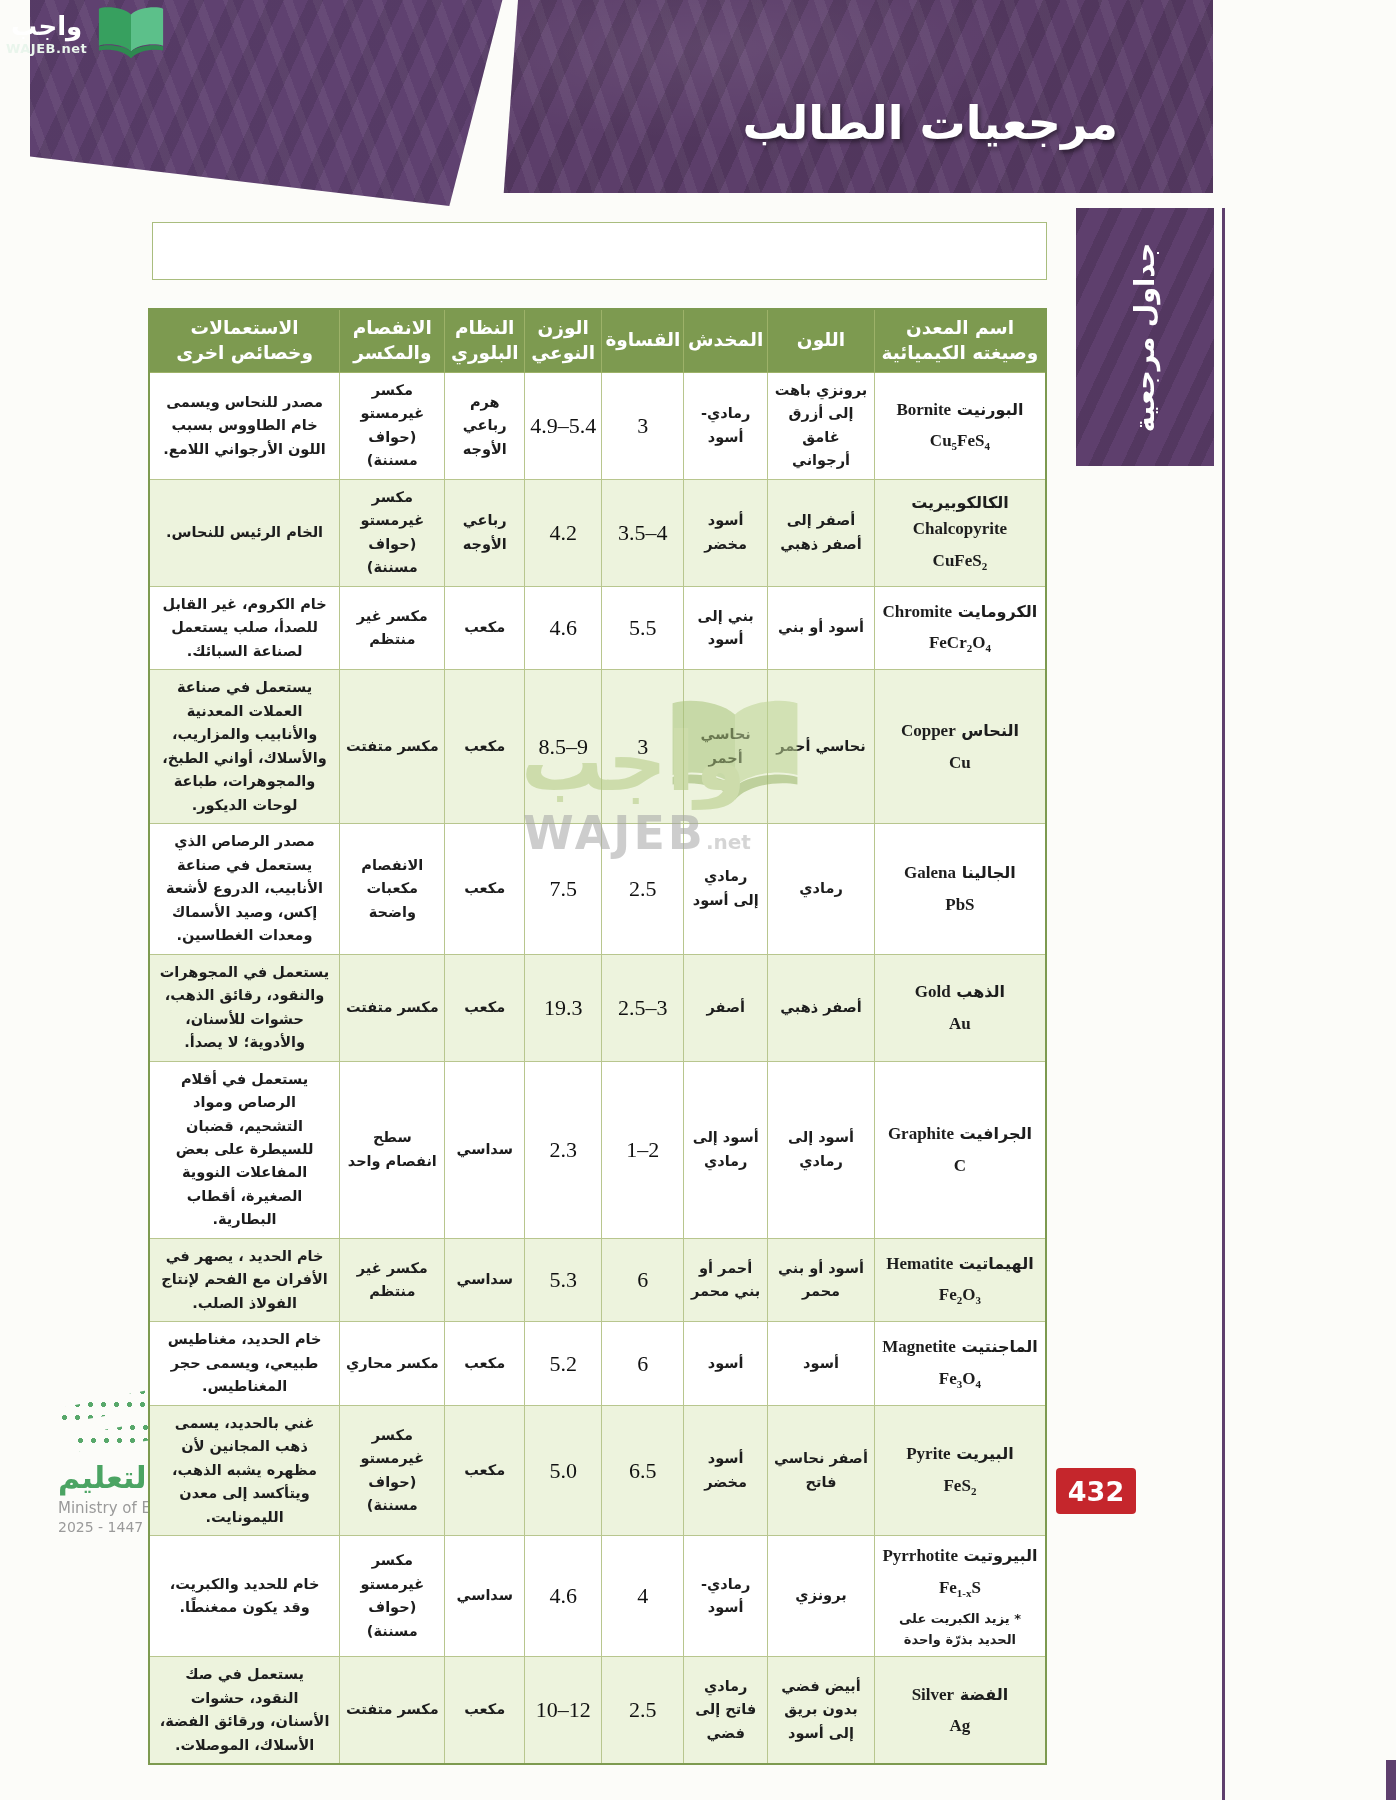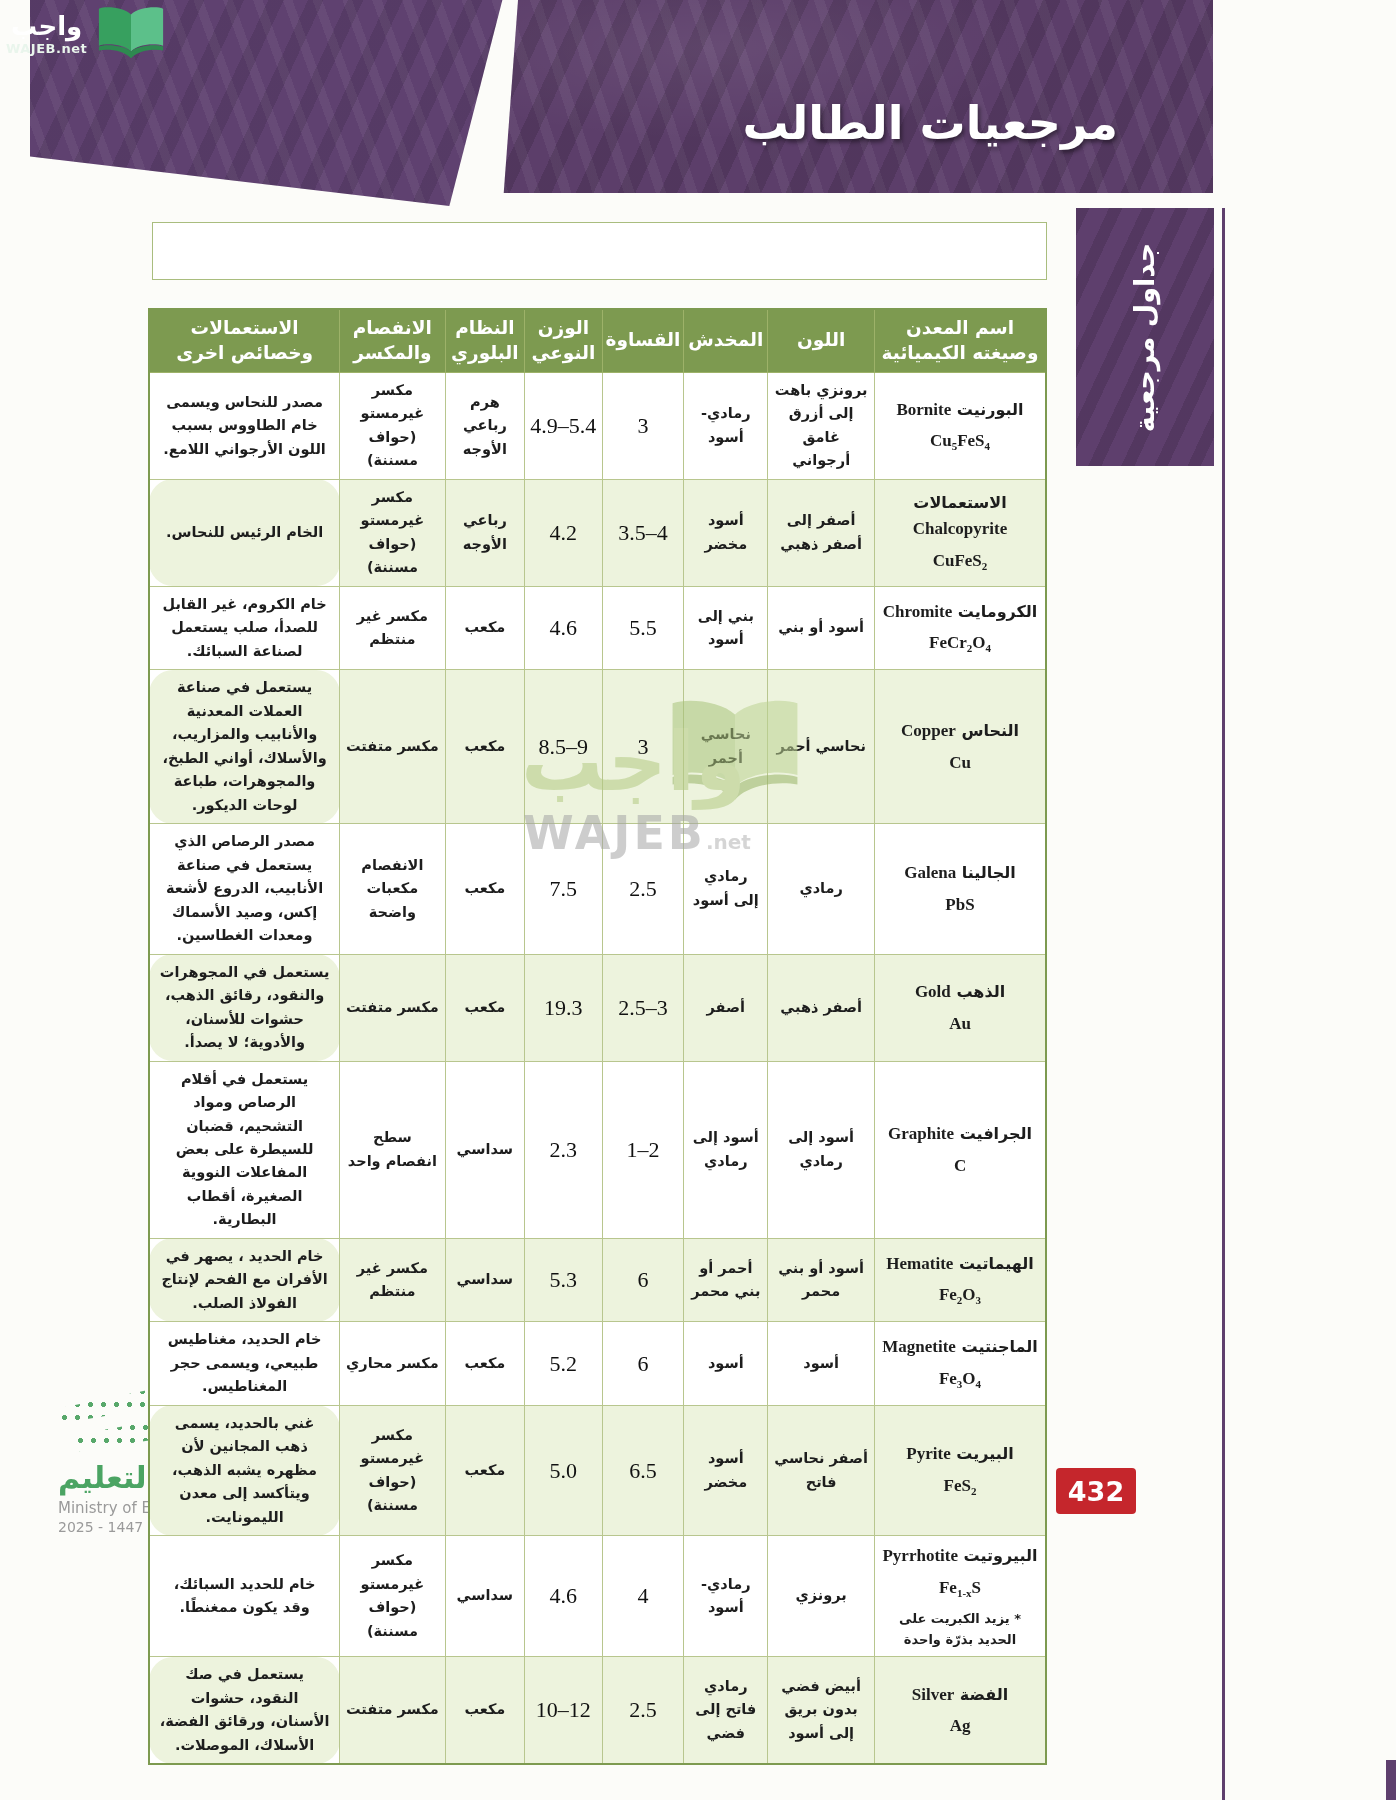--- a/index.html
+++ b/index.html
@@ -69,21 +69,21 @@
   .minerals td { border:1px solid #b8c68e; font-size:14.5px; font-weight:bold; color:#1d1d1d;
     padding:6px 5px; text-align:center; vertical-align:middle; line-height:1.62; background:#fff; }
   .minerals tr.alt td { background:#edf3dd; }
   td.c-num { font-family:"Liberation Serif", serif; font-size:22px; font-weight:normal; color:#111; }
   td.c-name .name-line { font-size:16px;text-align:center; }
   .name-en { font-family:"Liberation Serif", serif; font-size:17px; font-weight:bold; }
   .formula { font-family:"Liberation Serif", serif; font-size:17px; font-weight:bold;
     direction:ltr; margin-top:4px; }
   .formula sub { font-size:11px; }
   .note { font-size:13px; margin-top:5px; }
-  td.c-uses { padding:6px 9px;border-radius:24px; }
+  td.c-uses { padding:6px 9px; }
 
   
   .watermark { position:absolute; left:515px; top:688px; width:290px; height:195px;
     opacity:.55; z-index:6; pointer-events:none; direction:ltr; }
   .wm-ar { position:absolute; left:6px; top:26px; font-size:82px; font-weight:bold; color:#b3cb84; }
   .wm-latin { position:absolute; left:8px; top:118px; font-size:46px; font-weight:bold;
     color:#a5a5a5; letter-spacing:3px; }
   .wm-tld { font-size:20px; color:#b3b3b3; letter-spacing:0; }
   .wm-book { position:absolute; right:0; top:0; }
 
@@ -168,21 +168,21 @@
           <td class="c-text">برونزي باهت إلى أزرق غامق أرجواني</td>
           <td class="c-text">رمادي- أسود</td>
           <td class="c-num" dir="ltr">3</td>
           <td class="c-num" dir="ltr">4.9–5.4</td>
           <td class="c-text">هرم رباعي الأوجه</td>
           <td class="c-text">مكسر غيرمستو (حواف مسننة)</td>
           <td class="c-uses">مصدر للنحاس ويسمى خام الطاووس بسبب اللون الأرجواني اللامع.</td>
         </tr>
         <tr class="alt" style="height: 82px;">
           <td class="c-name">
-            <div class="name-line"><span class="name-ar">الاستعمالات</span> <span class="name-en">Chalcopyrite</span></div>
+            <div class="name-line"><span class="name-ar">الكالكوبيريت</span> <span class="name-en">Chalcopyrite</span></div>
             <div class="formula">CuFeS<sub>2</sub></div>
           </td>
           <td class="c-text">أصفر إلى أصفر ذهبي</td>
           <td class="c-text">أسود مخضر</td>
           <td class="c-num" dir="ltr">3.5–4</td>
           <td class="c-num" dir="ltr">4.2</td>
           <td class="c-text">رباعي الأوجه</td>
           <td class="c-text">مكسر غيرمستو (حواف مسننة)</td>
           <td class="c-uses">الخام الرئيس للنحاس.</td>
         </tr>
@@ -295,21 +295,21 @@
             <div class="name-line"><span class="name-ar">البيروتيت</span> <span class="name-en">Pyrrhotite</span></div>
             <div class="formula">Fe<sub>1-x</sub>S</div>
             <div class="note">* يزيد الكبريت على الحديد بذرّة واحدة</div>
           </td>
           <td class="c-text">برونزي</td>
           <td class="c-text">رمادي- أسود</td>
           <td class="c-num" dir="ltr">4</td>
           <td class="c-num" dir="ltr">4.6</td>
           <td class="c-text">سداسي</td>
           <td class="c-text">مكسر غيرمستو (حواف مسننة)</td>
-          <td class="c-uses">خام للحديد السبائك، وقد يكون ممغنطًا.</td>
+          <td class="c-uses">خام للحديد والكبريت، وقد يكون ممغنطًا.</td>
         </tr>
         <tr class="alt" style="height: 86px;">
           <td class="c-name">
             <div class="name-line"><span class="name-ar">الفضة</span> <span class="name-en">Silver</span></div>
             <div class="formula">Ag</div>
           </td>
           <td class="c-text">أبيض فضي بدون بريق إلى أسود</td>
           <td class="c-text">رمادي فاتح إلى فضي</td>
           <td class="c-num" dir="ltr">2.5</td>
           <td class="c-num" dir="ltr">10–12</td>

